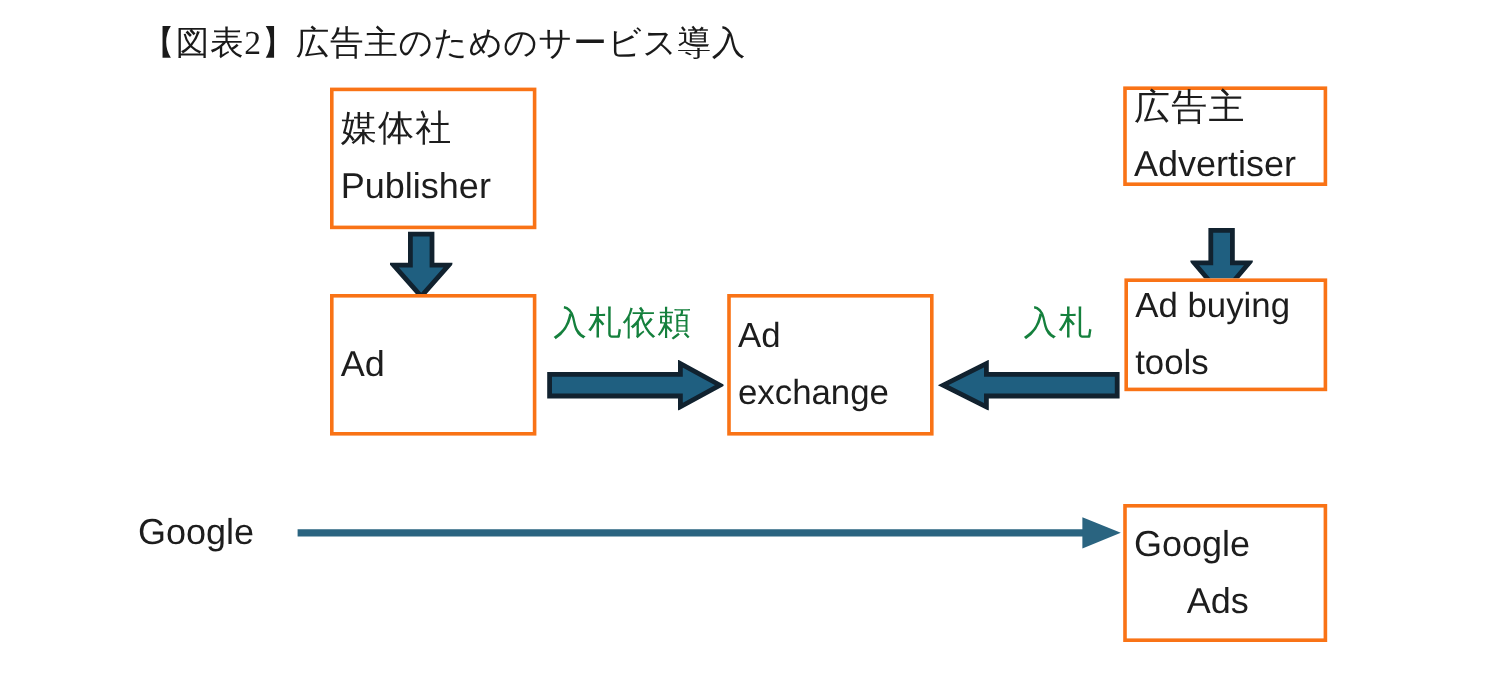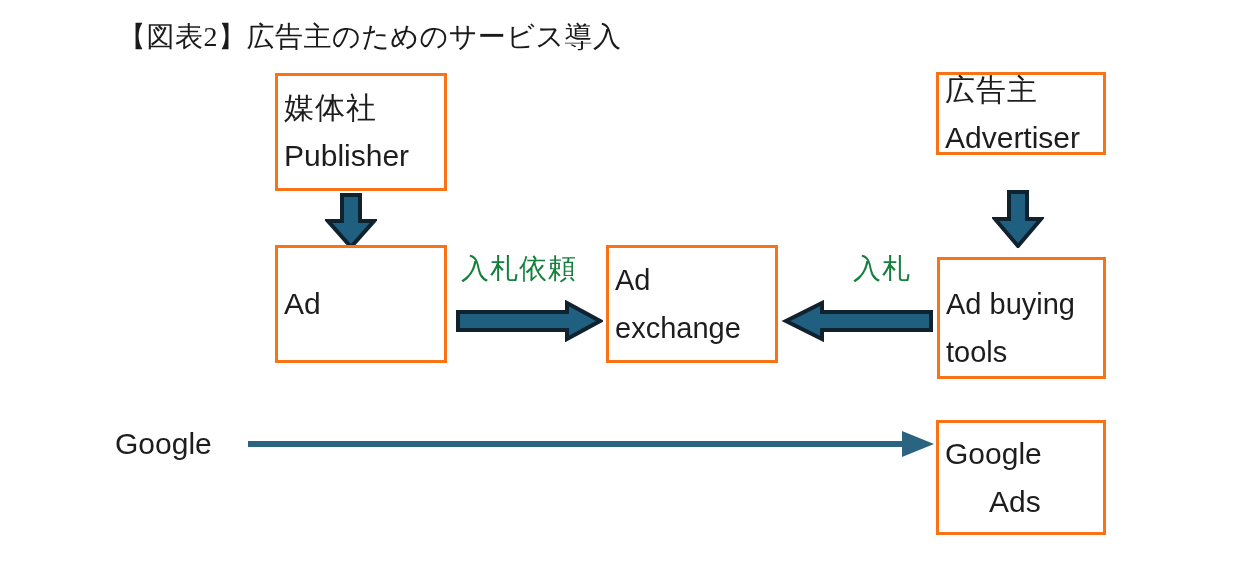--- a/index.html
+++ b/index.html
@@ -53,21 +53,21 @@
   .box .line.indent {
     padding-left: 44px;
   }
   .box.tight .line { font-size: 29px; }
 
   
   #box-publisher      { left: 275px;  top: 73px;  width: 172px; height: 118px; }
   #box-advertiser     { left: 936px;  top: 72px;  width: 170px; height: 83px; }
   #box-adserver       { left: 275px;  top: 245px; width: 172px; height: 118px; }
   #box-adexchange     { left: 606px;  top: 245px; width: 172px; height: 118px; }
-  #box-adbuyingtools  { left: 937px;  top: 257px; width: 169px; height: 122px; justify-content: flex-end; }
+  #box-adbuyingtools  { left: 937px;  top: 232px; width: 169px; height: 94px; }
   #box-googleads      { left: 936px;  top: 420px; width: 170px; height: 115px; }
 
   
   .blockarrow {
     position: absolute;
   }
   .blockarrow svg { display: block; }
 
   #arrow-down-left  { left: 325px; top: 193px; width: 52px;  height: 56px; }
   #arrow-down-right { left: 992px; top: 190px; width: 52px;  height: 58px; }

